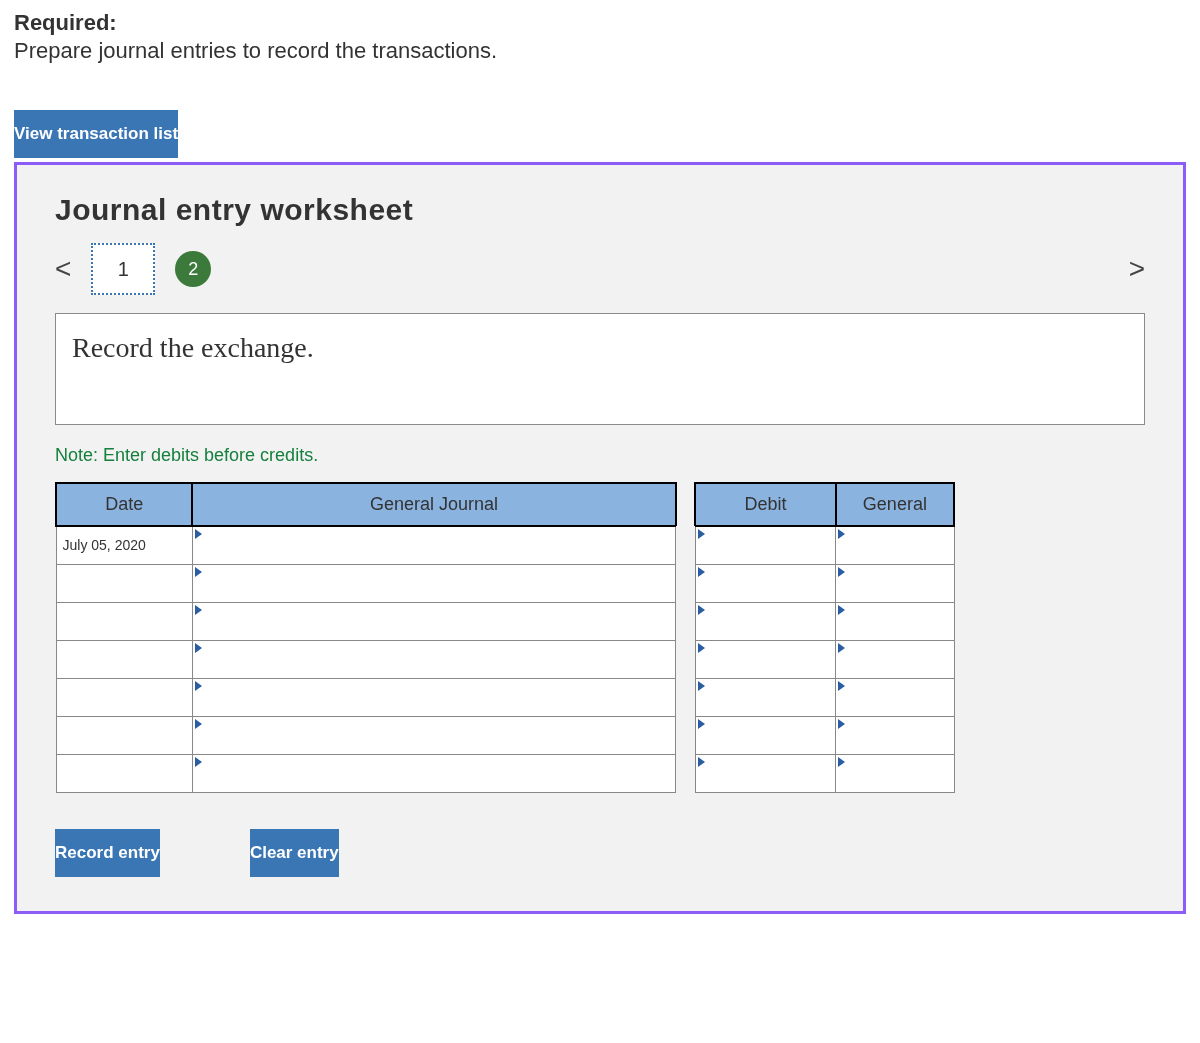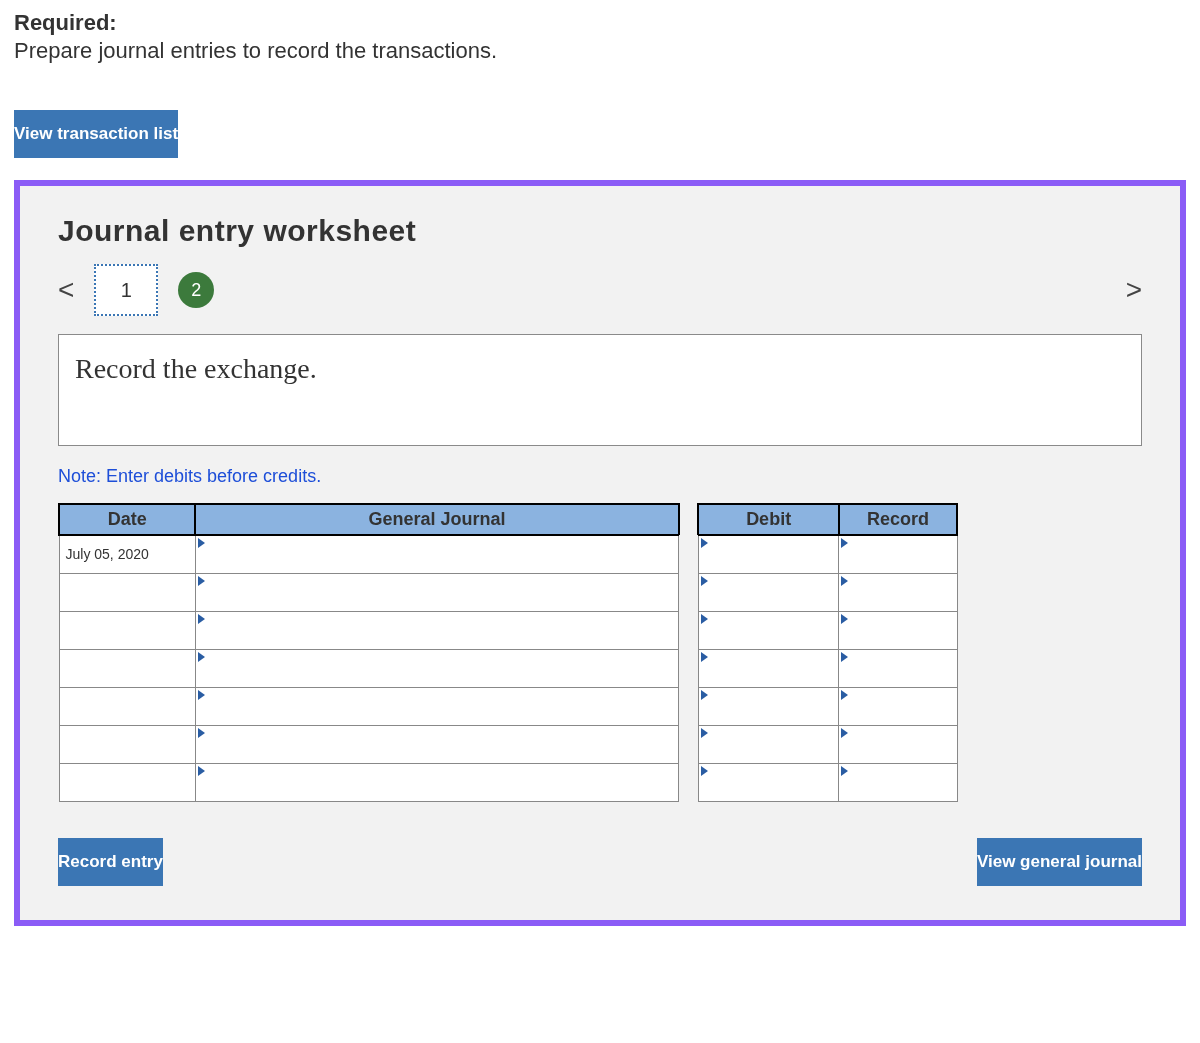--- a/index.html
+++ b/index.html
@@ -18,23 +18,23 @@
     background: #3b76b4;
     color: #fff;
     border: none;
     padding: 14px 0;
     font-size: 17px;
     font-weight: 700;
     cursor: pointer;
   }
 
   .panel {
-    border: 6px solid #8b5cf6;
+    border: 3px solid #8b5cf6;
     background: #f2f2f2;
-    margin-top: 22px;
+    margin-top: 4px;
     padding: 28px 38px 34px 38px;
   }
 
   .panel-title {
     font-family: Verdana, Geneva, sans-serif;
     font-weight: 700;
     font-size: 30px;
     letter-spacing: 0.5px;
     margin-bottom: 16px;
   }
@@ -65,36 +65,36 @@
   .instruction-box {
     background: #fff;
     border: 1px solid #8a8a8a;
     margin-top: 18px;
     padding: 18px 16px 60px 16px;
     font-family: Liberation Serif, serif;
     font-size: 28px;
   }
 
   .note {
-    color: #1d4ed8;
+    color: #15803d;
     font-family: Verdana, Geneva, sans-serif;
     font-size: 18px;
     margin: 20px 0 16px 0;
   }
 
   table.journal {
     border-collapse: collapse;
     width: 900px;
   }
   table.journal th {
     background: #8bb3e0;
     border: 2px solid #000;
-    font-weight: 700;
+    font-weight: 400;
     font-size: 18px;
-    padding: 4px 4px;
+    padding: 10px 4px;
     text-align: center;
   }
   table.journal td {
     border: 1px solid #888;
     background: #fff;
     height: 38px;
     padding: 4px 6px;
     font-size: 14px;
     position: relative;
   }
@@ -152,21 +152,21 @@
 
   <div class="note">Note: Enter debits before credits.</div>
 
   <table class="journal">
     <thead>
       <tr>
         <th class="col-date">Date</th>
         <th class="col-gj">General Journal</th>
         <th class="gap"></th>
         <th class="col-debit">Debit</th>
-        <th class="col-credit">Record</th>
+        <th class="col-credit">General</th>
       </tr>
     </thead>
     <tbody>
       <tr>
         <td>July 05, 2020</td>
         <td class="marker"></td>
         <td class="gap"></td>
         <td class="marker"></td>
         <td class="marker"></td>
       </tr>
@@ -211,17 +211,17 @@
         <td class="gap"></td>
         <td class="marker"></td>
         <td class="marker"></td>
       </tr>
     </tbody>
   </table>
 
   <div class="btn-row">
     <div class="btn-row-left">
       <button class="btn-blue">Record entry</button>
+      <button class="btn-blue">Clear entry</button>
     </div>
-    <button class="btn-blue">View general journal</button>
   </div>
 
 </div>
 
 </body></html>

